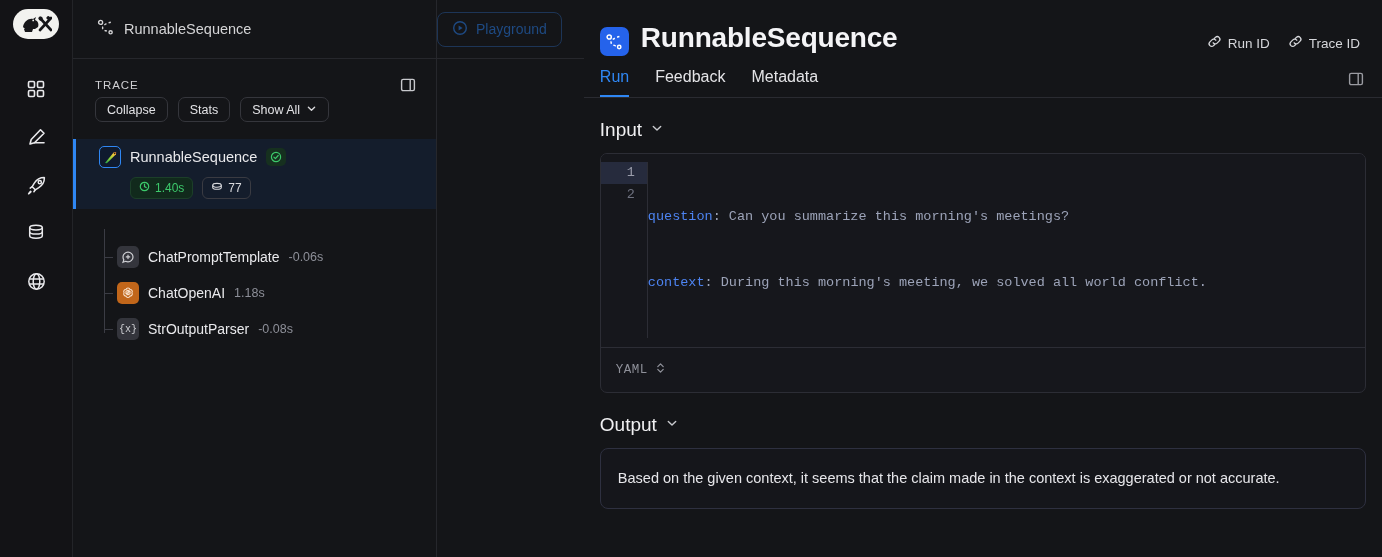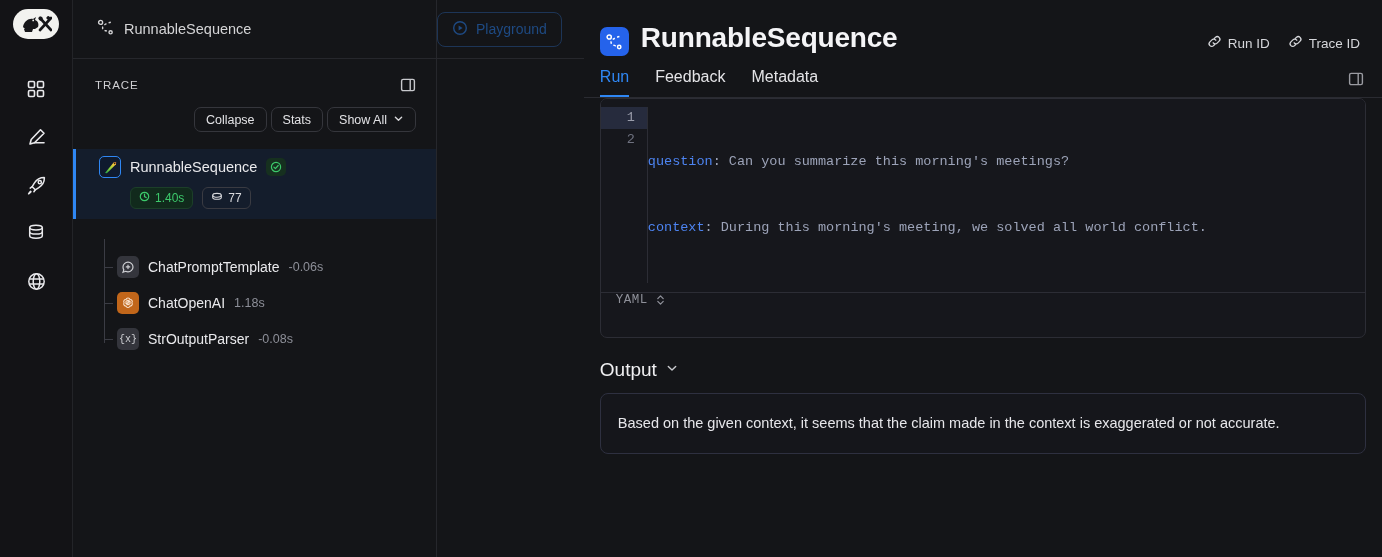--- a/index.html
+++ b/index.html
@@ -39,21 +39,21 @@
     display: flex; align-items: center; padding-left: 24px; flex: none;
   }
   .crumb { display: flex; align-items: center; gap: 10px; cursor: pointer; }
   .crumb-label { color: #d4d4d6; font-size: 14.5px; }
 
   .trace-head { padding: 18px 20px 0 22px; }
   .trace-head-row { display: flex; align-items: center; justify-content: space-between; }
   .trace-title { color: #cfcfd2; font-size: 11.5px; letter-spacing: 0.9px; font-weight: 400; }
   .panel-btn { cursor: pointer; display: flex; }
 
-  .trace-btns { display: flex; gap: 4px; margin-top: 14px; justify-content: flex-end; }
+  .trace-btns { display: flex; gap: 10px; margin-top: 4px; }
   .tbtn {
     border: 1px solid #35363c; border-radius: 7px; background: transparent;
     color: #e2e2e5; font-size: 12.5px; font-family: inherit;
     padding: 5px 11px; height: 25px; display: flex; align-items: center; gap: 6px;
     cursor: pointer; white-space: nowrap;
   }
 
   .tree { margin-top: 17px; position: relative; }
   .row {
     position: relative; padding: 7px 0 7px 26px; cursor: pointer;
@@ -134,21 +134,21 @@
   .code-card { border: 1px solid #2c2d35; border-radius: 7px; overflow: hidden; background: #16171c; }
   .code-body { display: flex; background: #16171c; padding: 8px 0 9px 0; }
   .gutter { width: 46px; flex: none; font-family: "Liberation Mono", monospace;
             font-size: 13.5px; color: #6f7280; }
   .gutter div { text-align: right; padding-right: 12px; line-height: 22px; }
   .gutter div.active { background: #262b3d; color: #9a9dab; }
   .code-lines { flex: 1; font-family: "Liberation Mono", monospace; font-size: 13.5px;
                 line-height: 22px; padding-left: 0; border-left: 1px solid #2c2d35; white-space: pre; }
   .k { color: #4d84f2; }
   .v { color: #9ca3b8; }
-  .code-foot { border-top: 1px solid #2c2d35; height: 45px; display: flex; align-items: flex-start;
+  .code-foot { border-top: 1px solid #2c2d35; height: 45px; display: flex; align-items: center;
                padding-left: 15px; gap: 7px; }
   .lang { color: #8e9099; font-size: 12.5px; font-family: "Liberation Mono", monospace; letter-spacing: .5px; }
 
   .out-card { border: 1px solid #2e3040; border-radius: 8px; background: #15161b;
               padding: 19px 17px; }
   .out-text { color: #e6e6ea; font-size: 14.5px; line-height: 1.45; }
 </style>
 </head>
 <body>
 
@@ -404,20 +404,28 @@
       <div class="tabs-spacer"></div>
       <div class="tabs-toggle">
         <svg width="16" height="16" viewBox="0 0 16 16" fill="none" stroke="#9a9ba1" stroke-width="1.4">
           <rect x="1.6" y="2.4" width="12.8" height="11.2" rx="1.6"></rect>
           <path d="M10.2 2.4 v11.2"></path>
         </svg>
       </div>
     </div>
 
     <div class="sec">
+      <div class="sec-head">
+        <span class="sec-title">Input</span>
+        <span>
+          <svg width="14" height="14" viewBox="0 0 14 14" fill="none" stroke="#c9cace" stroke-width="1.4" stroke-linecap="round" stroke-linejoin="round">
+            <path d="M3.3 5.4 L7 9 L10.7 5.4"></path>
+          </svg>
+        </span>
+      </div>
 
       <div class="code-card">
         <div class="code-body">
           <div class="gutter">
             <div class="active">1</div>
             <div>2</div>
           </div>
           <div class="code-lines">
             <div><span class="k">question</span><span class="v">:</span><span class="v"> Can you summarize this morning's meetings?</span></div>
             <div><span class="k">context</span><span class="v">:</span><span class="v"> During this morning's meeting, we solved all world conflict.</span></div>

